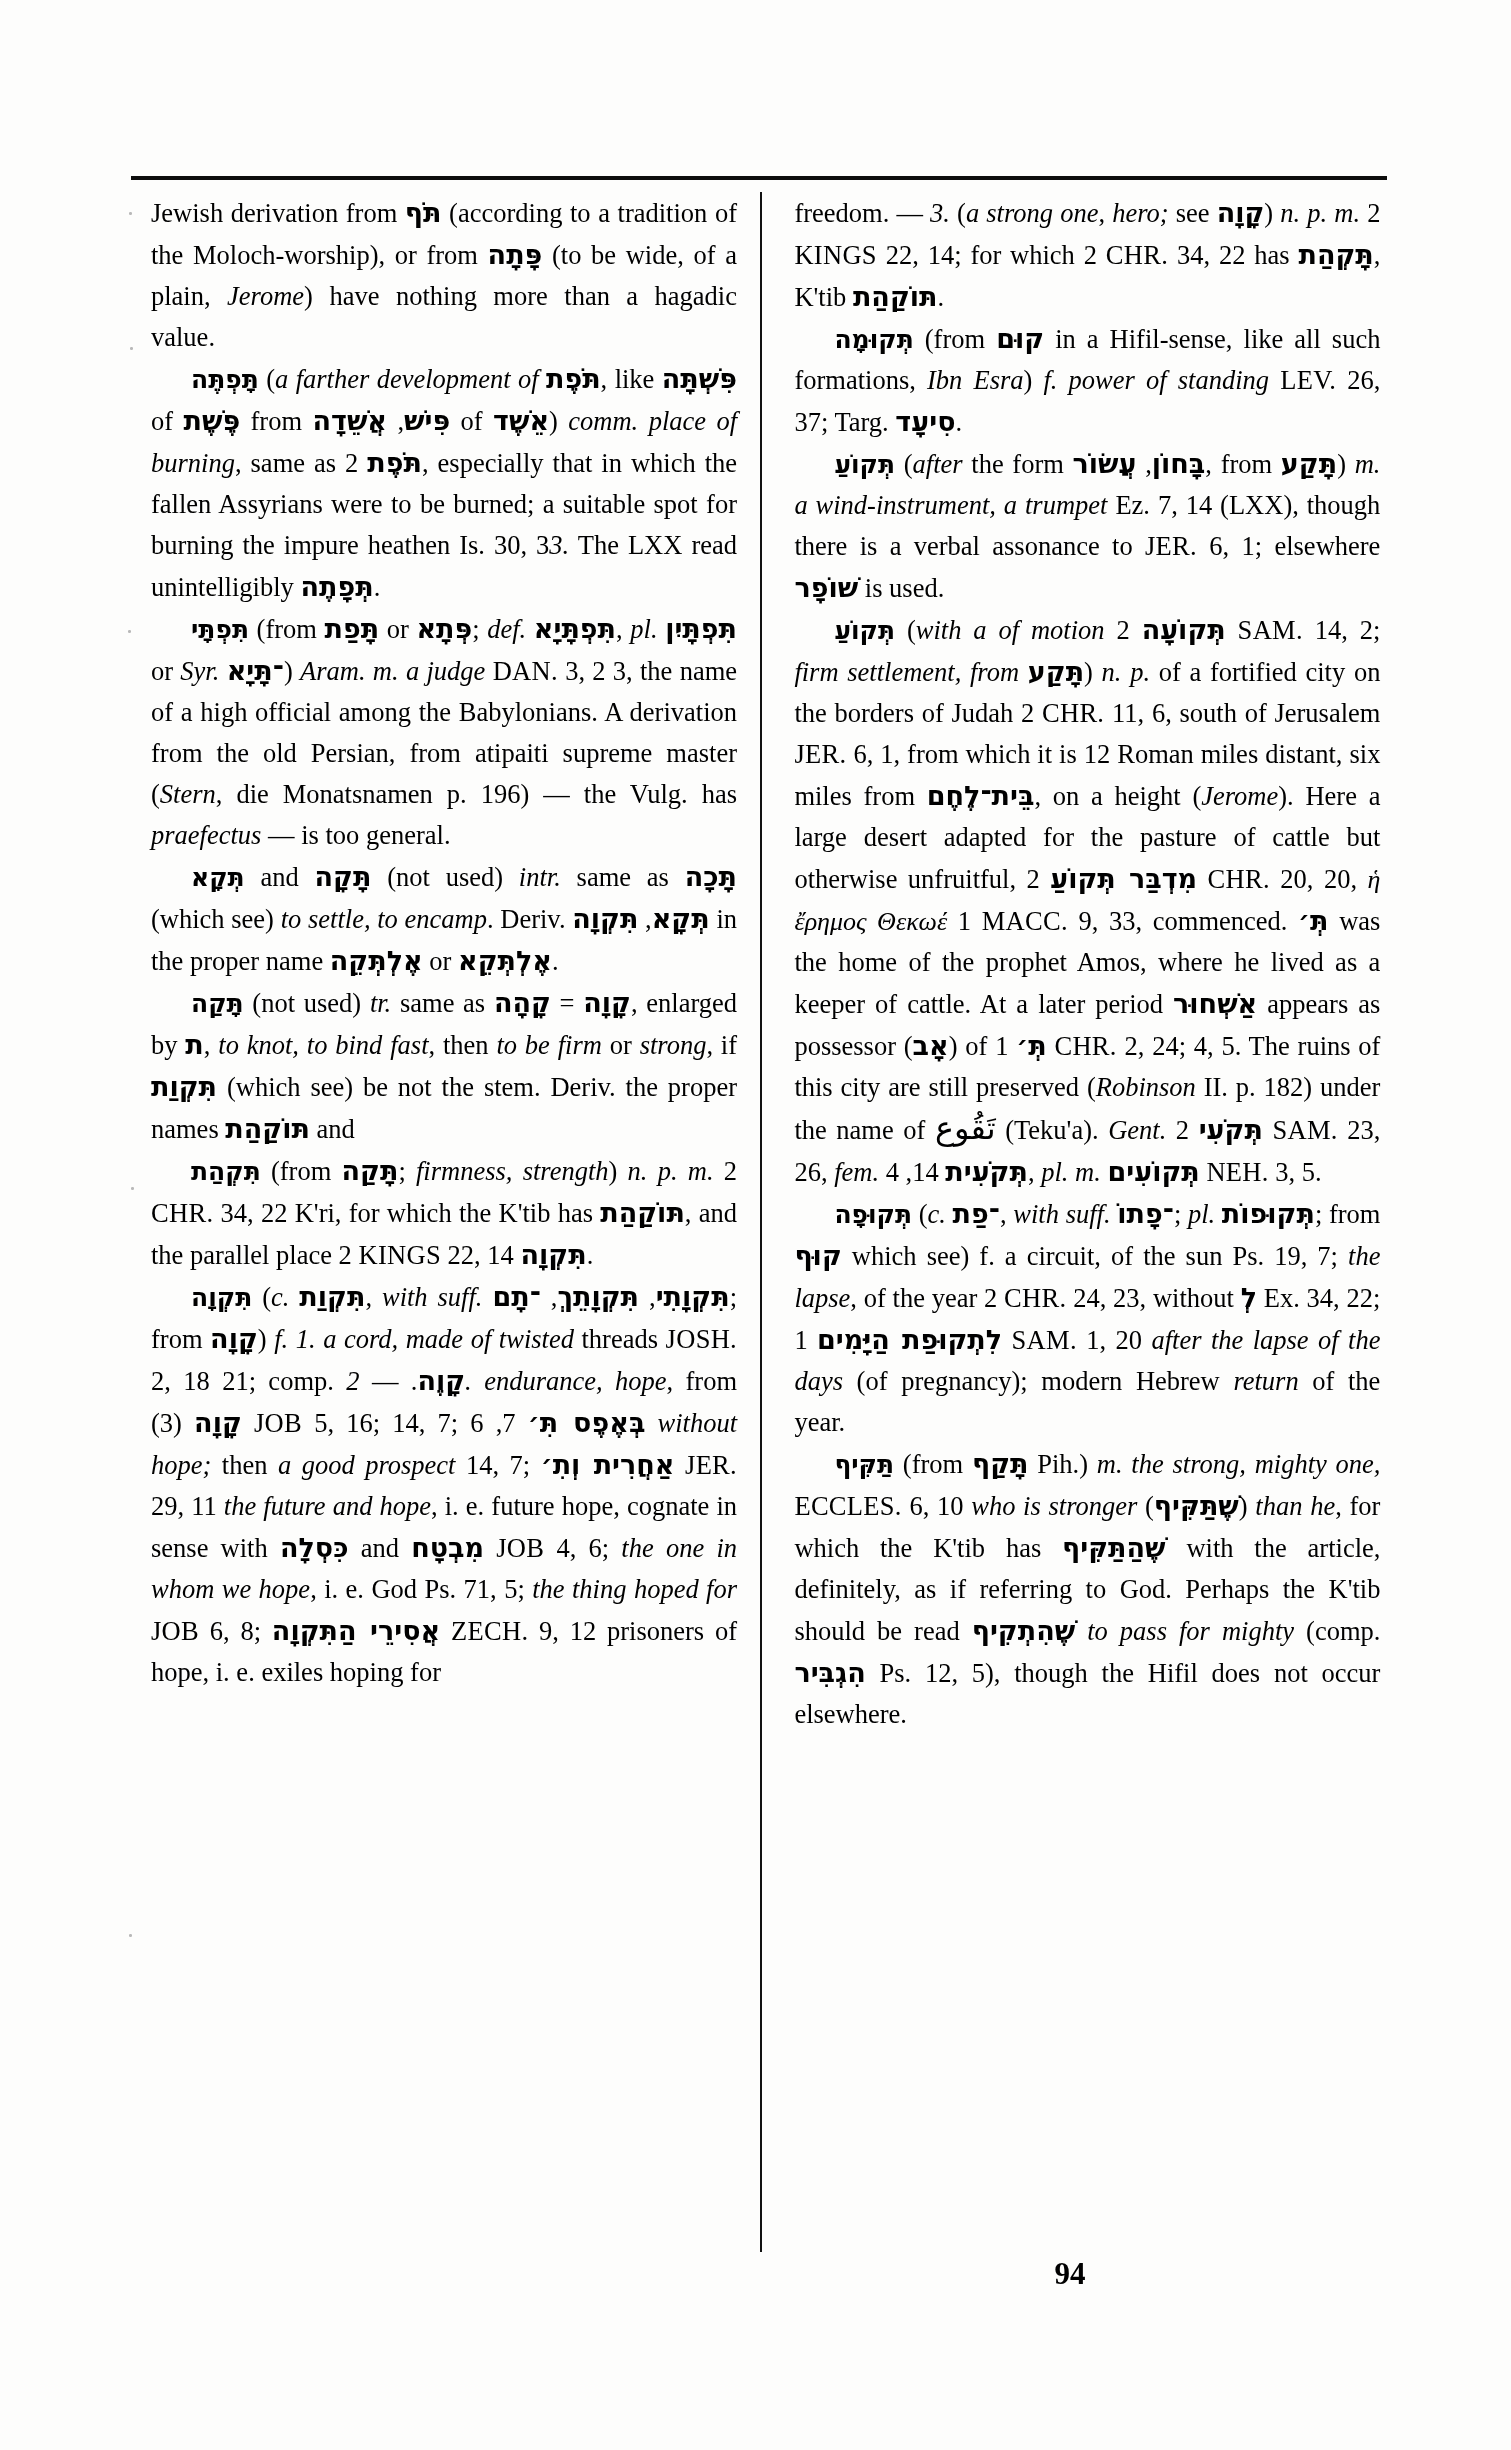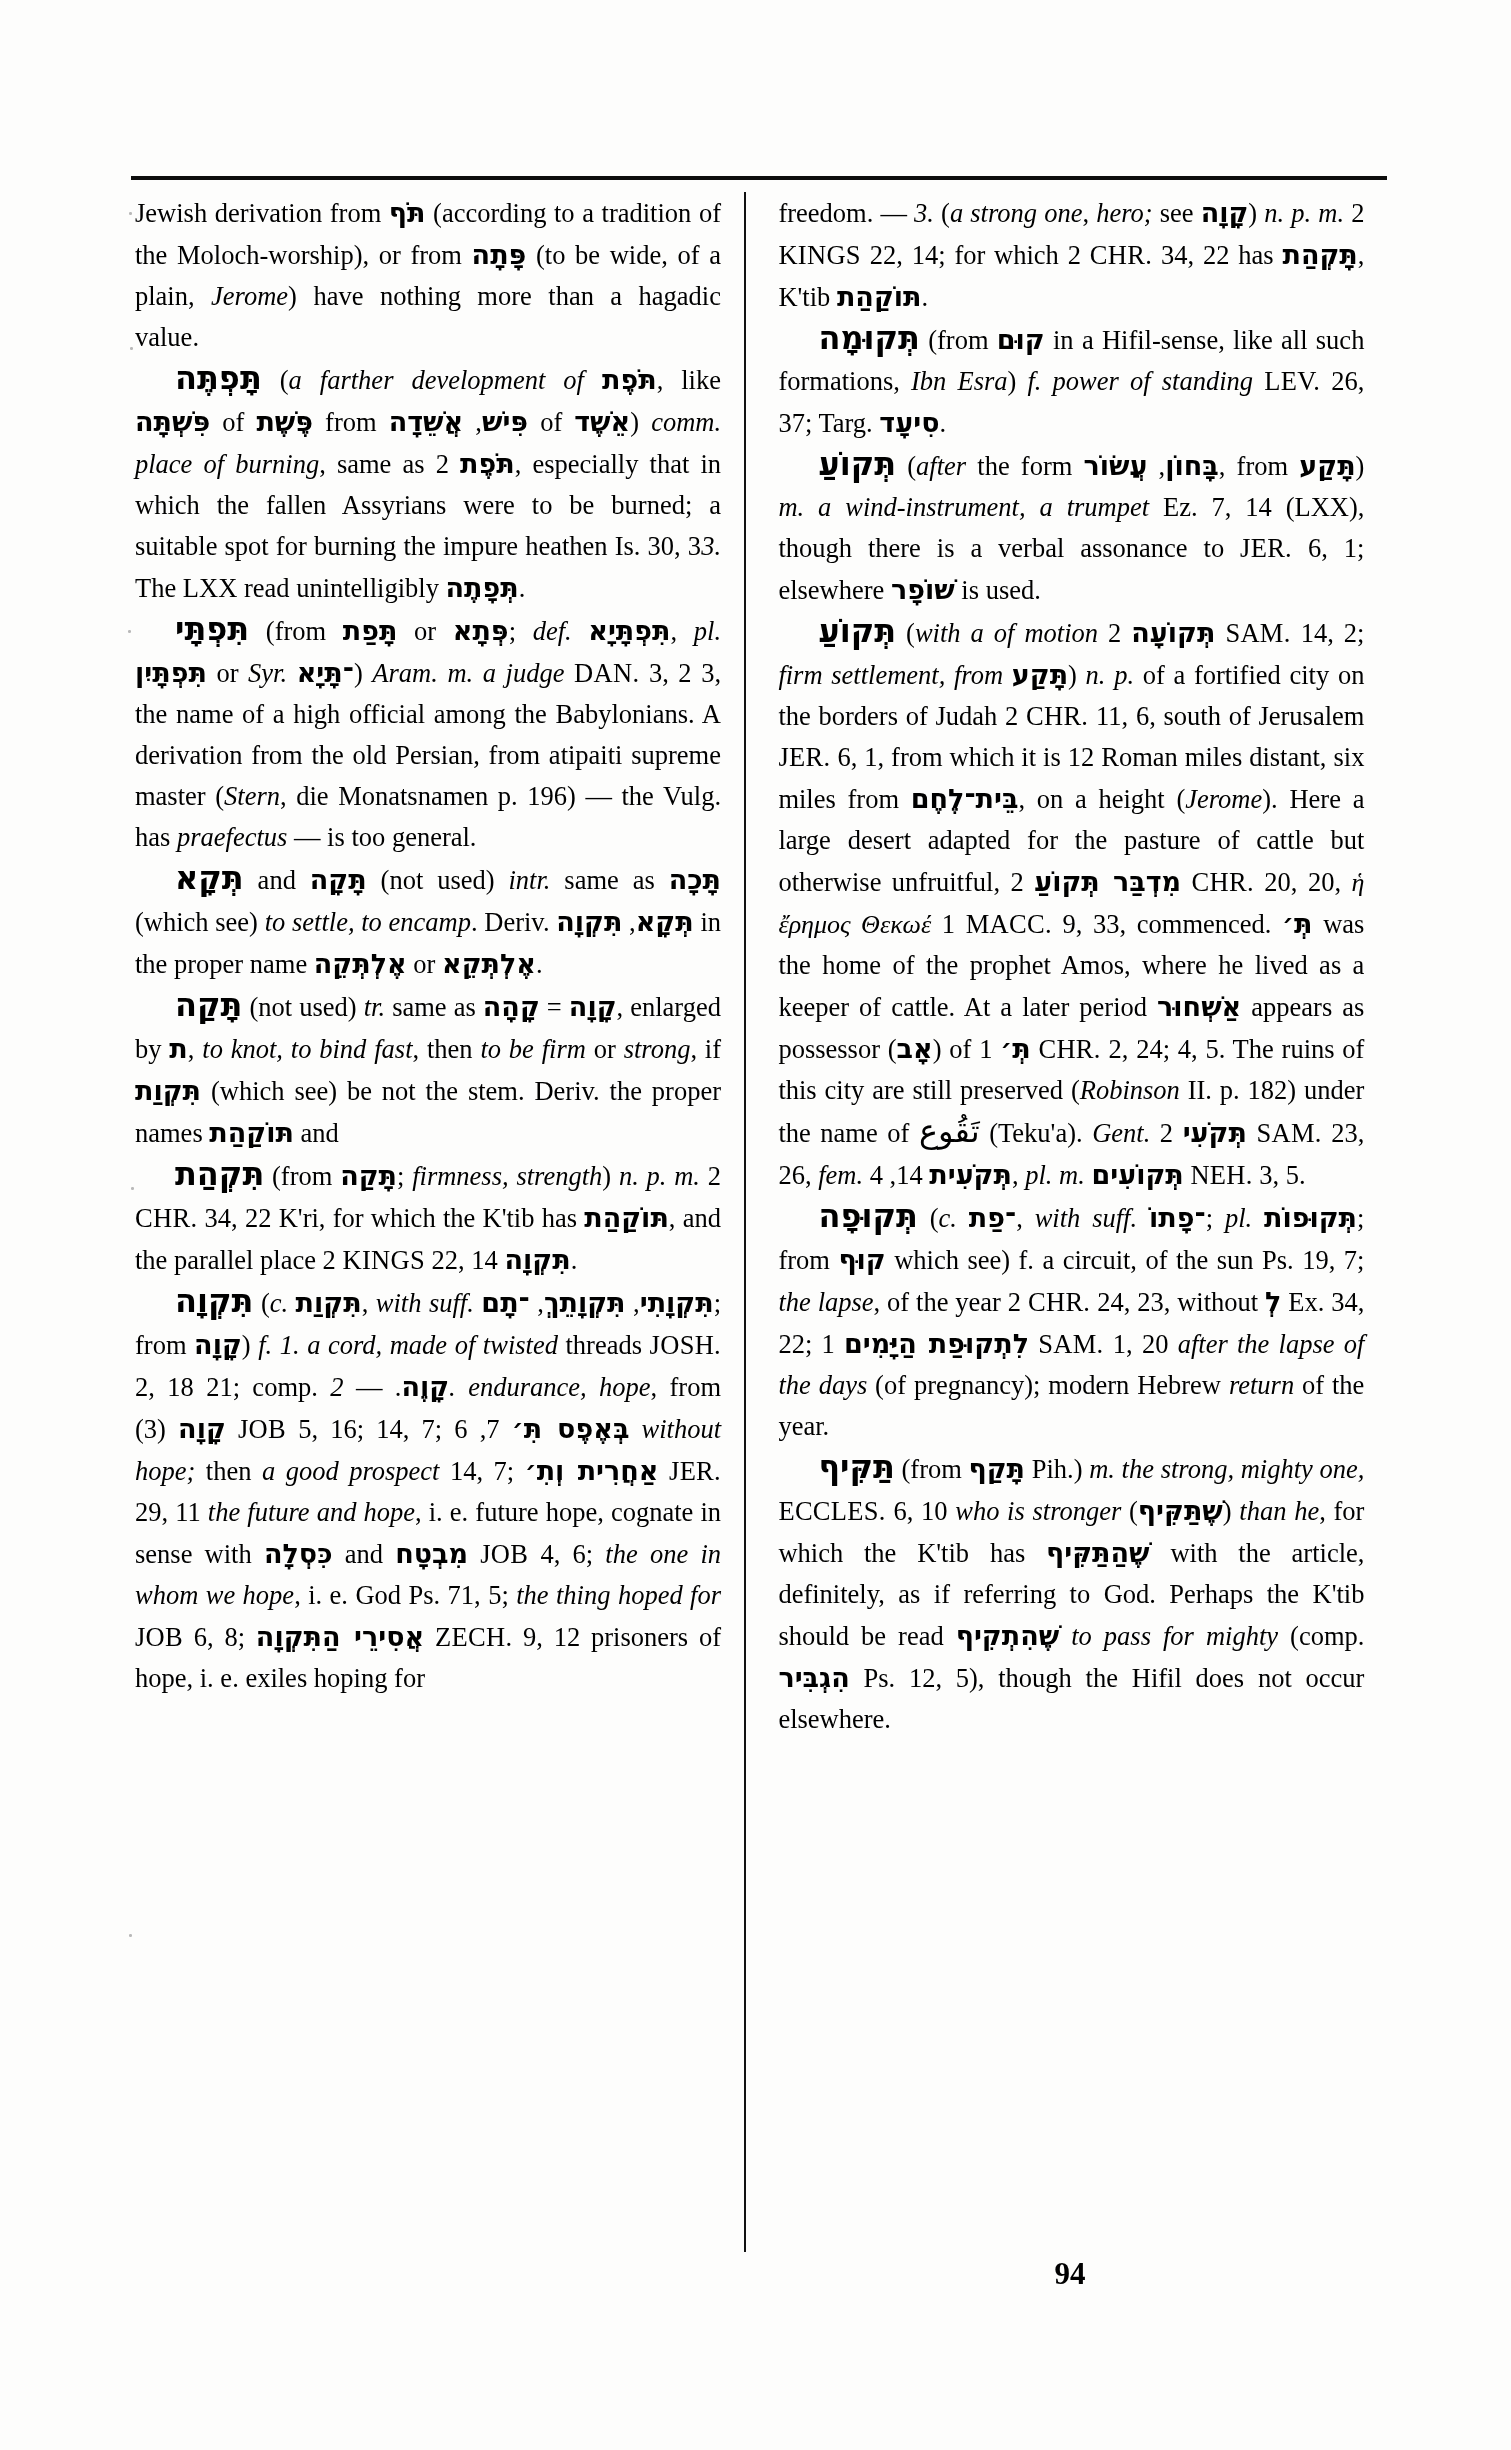--- a/index.html
+++ b/index.html
@@ -54,21 +54,21 @@
     left: 131px;
     top: 176px;
     width: 1256px;
     height: 3.6px;
     background: #0d0d0d;
   }
 
   
   .cols {
     position: absolute;
-    left: 135px;
+    left: 151px;
     top: 192px;
     width: 1252px;
     height: 2060px;
     display: flex;
     gap: 0;
   }
   .col {
     width: 586px;
     font-size: 26.5px;
     line-height: 41px;
@@ -97,21 +97,21 @@
     font-family: "DejaVu Sans", "Liberation Sans", sans-serif;
     font-weight: bold;
     font-size: 27px;
     direction: rtl;
     unicode-bidi: embed;
     letter-spacing: 0px;
   }
   .heb-lg {
     font-family: "DejaVu Sans", "Liberation Sans", sans-serif;
     font-weight: bold;
-    font-size: 32px;
+    font-size: 25px;
     direction: rtl;
     unicode-bidi: embed;
   }
   .arab {
     font-family: "DejaVu Sans", "Liberation Sans", sans-serif;
     font-size: 32px;
     direction: rtl;
     unicode-bidi: embed;
   }
   .grk {

